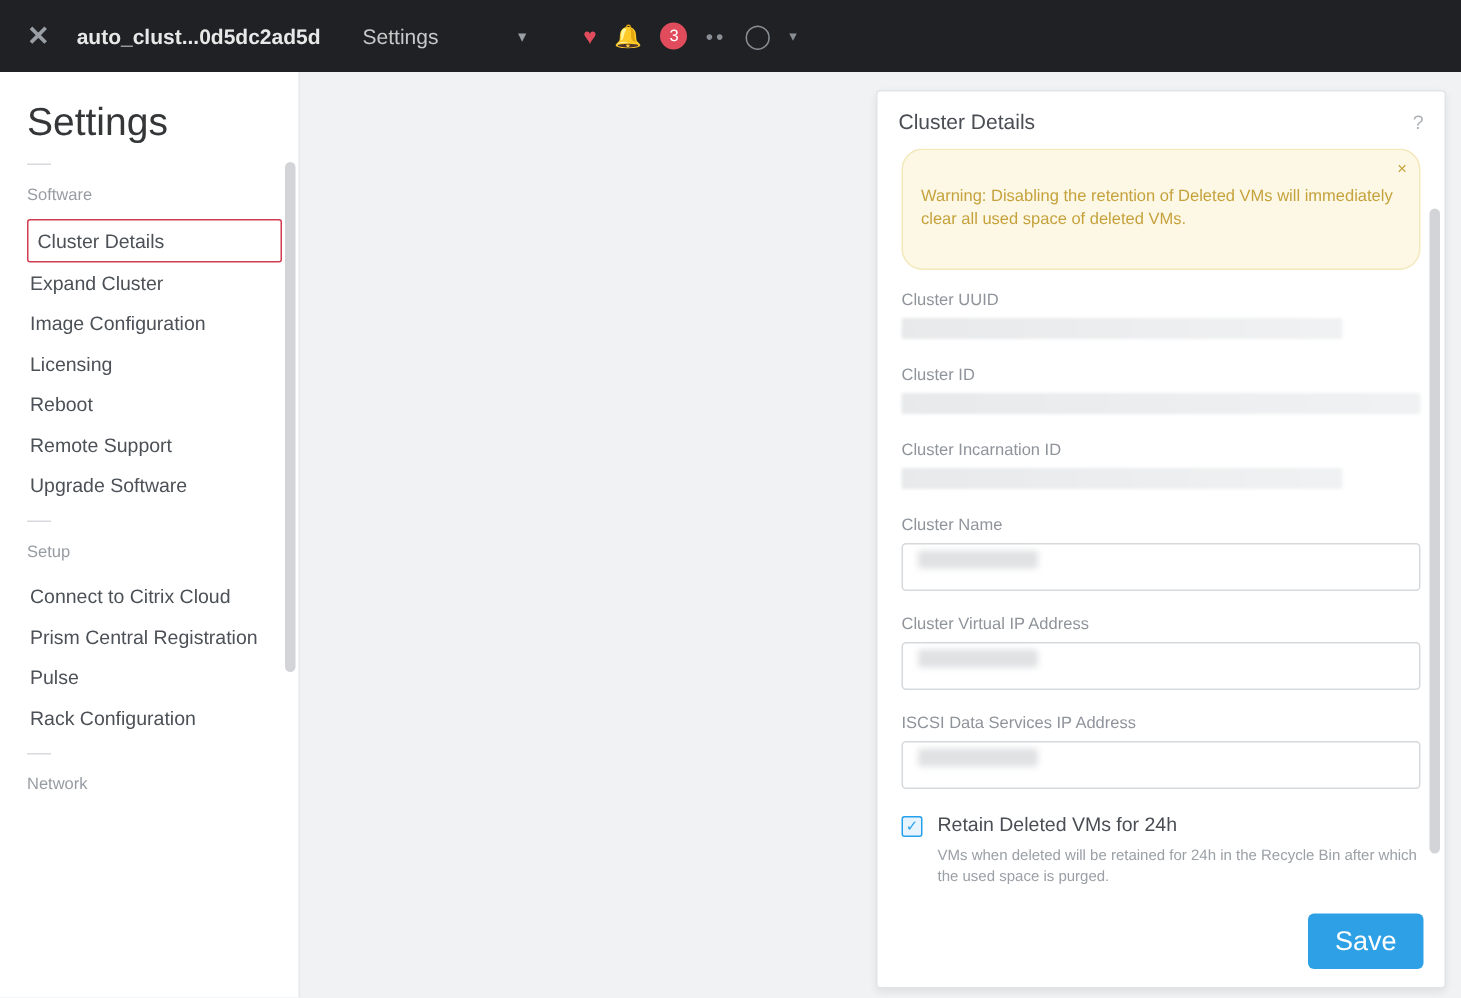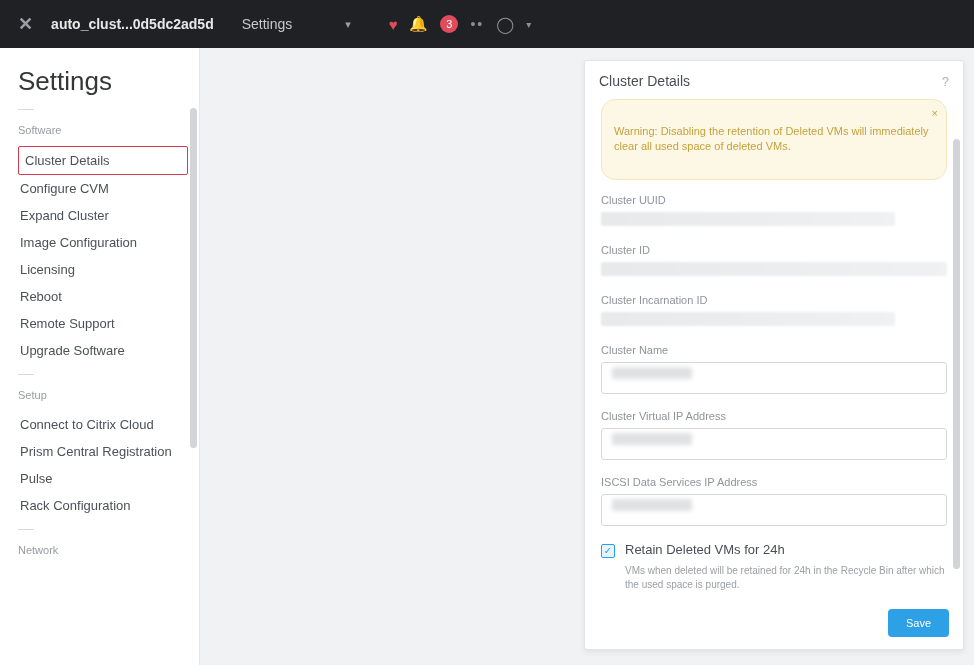--- a/index.html
+++ b/index.html
@@ -247,21 +247,21 @@
       display: flex;
       justify-content: flex-end;
       padding: 10px 14px 12px 14px;
     }
     .save-btn {
       background: #2da0e6;
       color: #fff;
       border: none;
       border-radius: 4px;
       padding: 8px 18px;
-      font-size: 11px;
+      font-size: 18px;
       cursor: pointer;
     }
     .field-value-redacted.wide { width: 100%; }
     .field-value-redacted.med { width: 85%; }
     .blur-input-content {
       display: inline-block;
       width: 80px;
       height: 12px;
       background: #e0e1e3;
       filter: blur(2px);
@@ -287,21 +287,20 @@
 </div>
 
 <div class="main">
   <div class="sidebar">
     <div class="sidebar-title">Settings</div>
     <div class="divider"></div>
 
     <div class="section-label">Software</div>
     <div class="sidebar-items">
       <div class="sidebar-item active">Cluster Details</div>
-      <div class="sidebar-item">Configure CVM</div>
       <div class="sidebar-item">Expand Cluster</div>
       <div class="sidebar-item">Image Configuration</div>
       <div class="sidebar-item">Licensing</div>
       <div class="sidebar-item">Reboot</div>
       <div class="sidebar-item">Remote Support</div>
       <div class="sidebar-item">Upgrade Software</div>
     </div>
     <div class="divider"></div>
 
     <div class="section-label">Setup</div>

